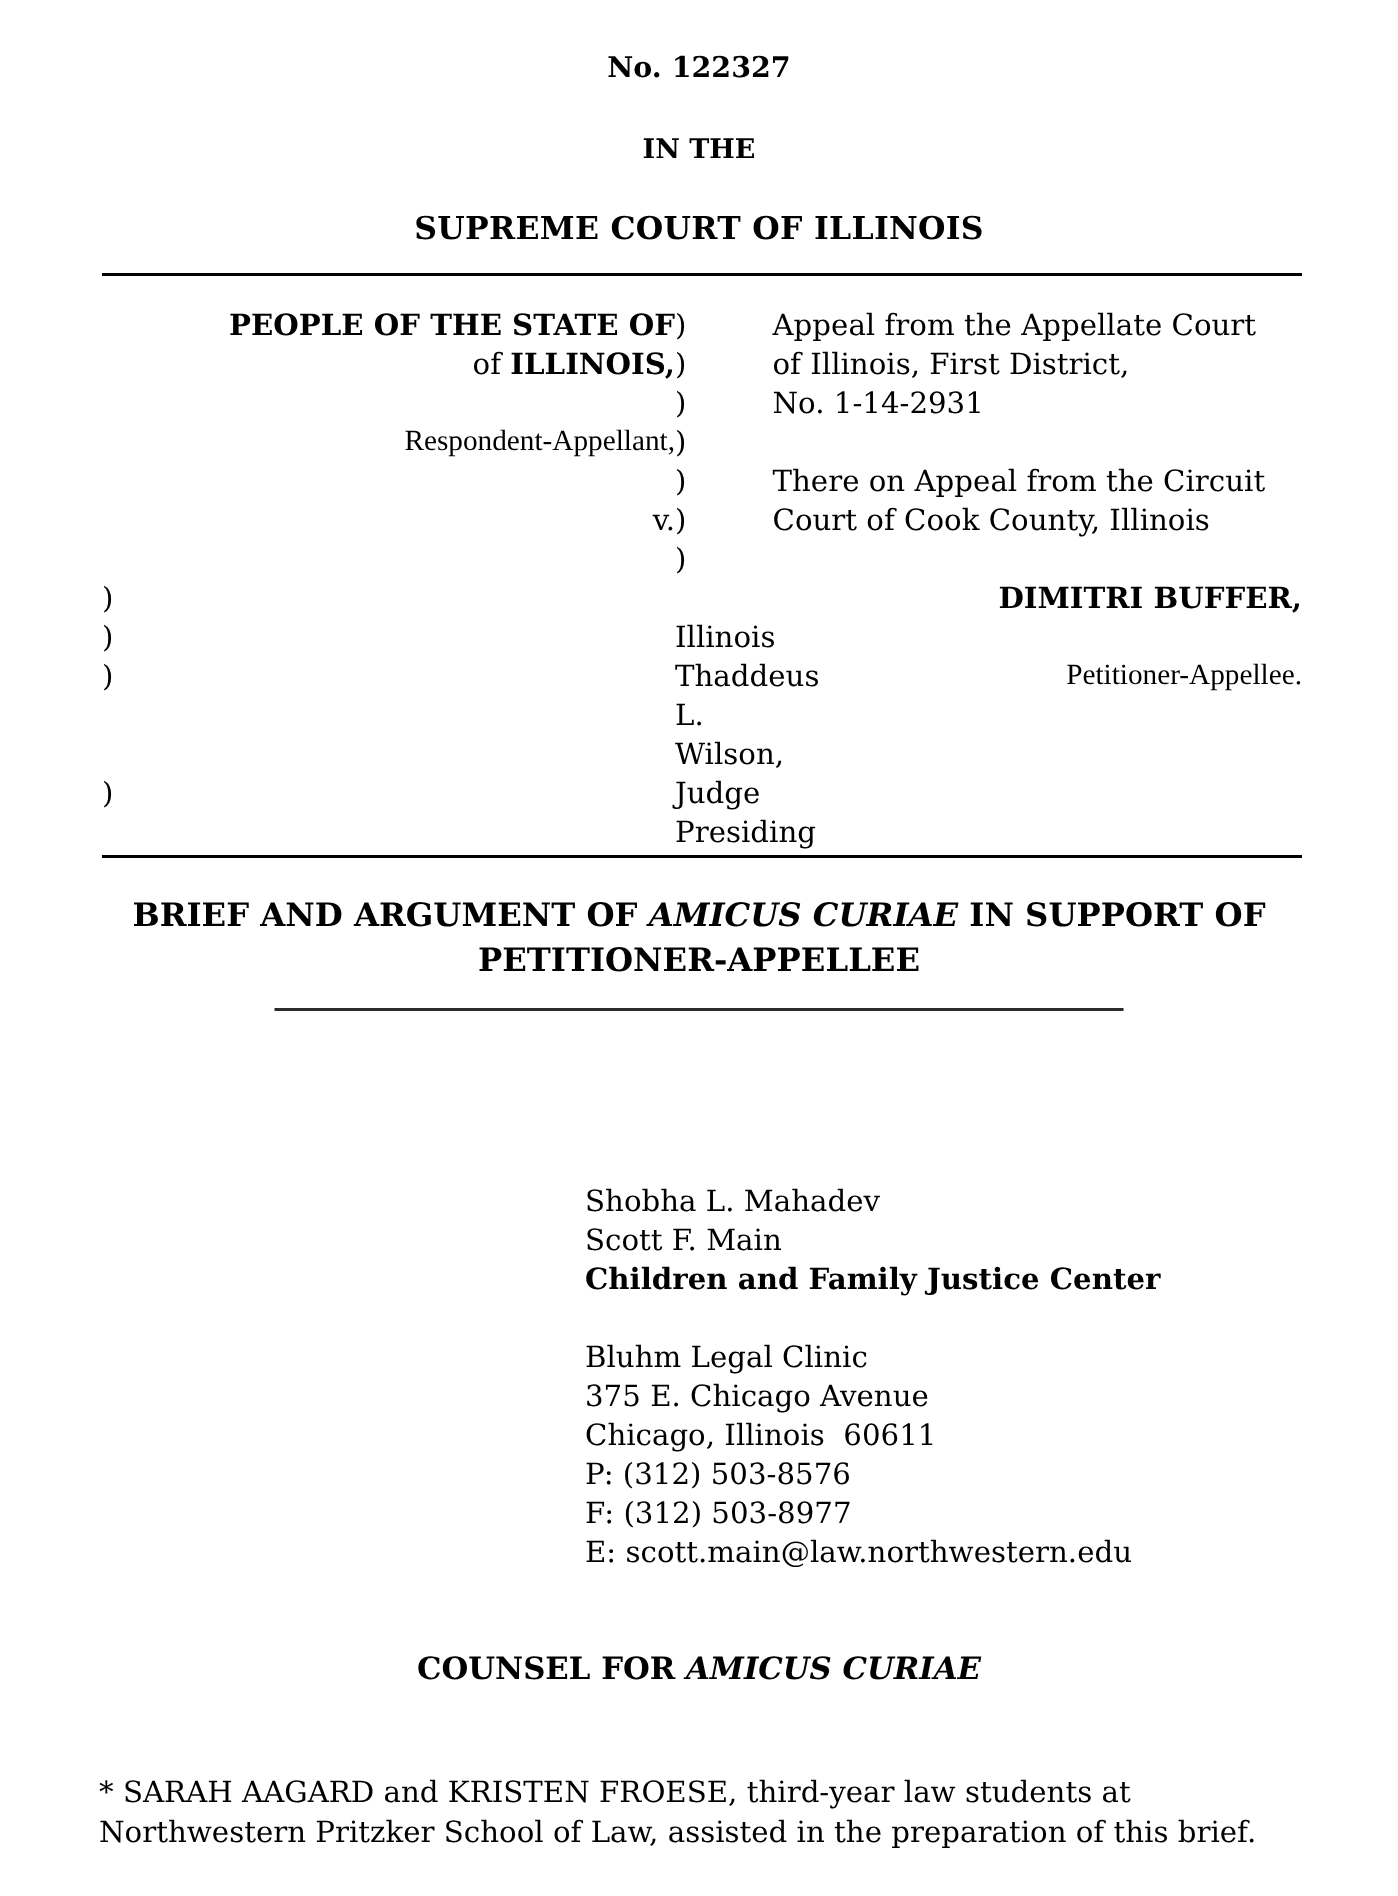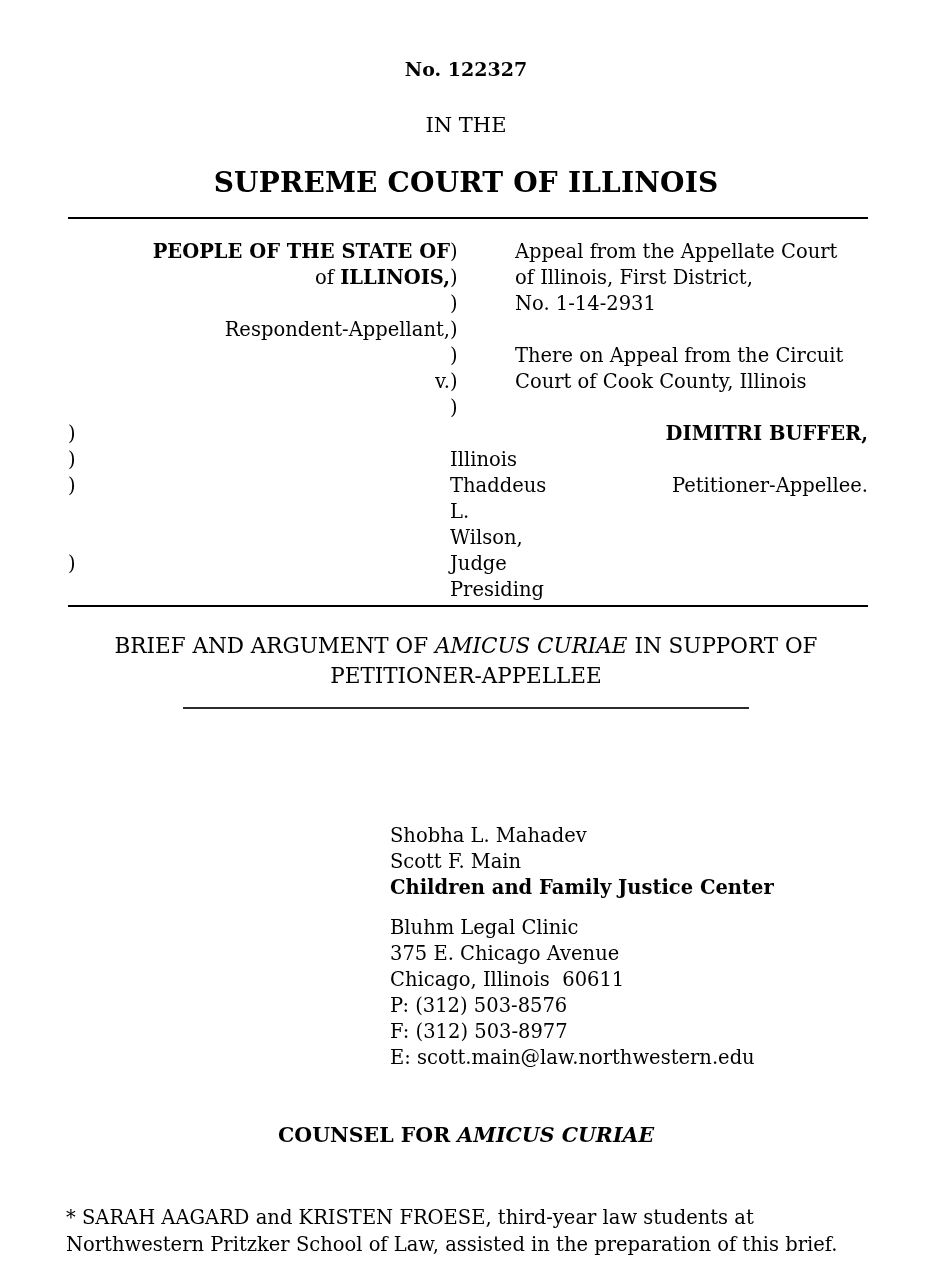--- a/index.html
+++ b/index.html
@@ -11,38 +11,38 @@
     position: relative;
     width: 932px;
     height: 1264px;
     margin: 0 auto;
     background: #ffffff;
     color: #000000;
     font-family: "DejaVu Serif", serif;
     box-sizing: border-box;
     overflow: hidden;
   }
-  .center { text-align: center; margin-top: 24px; }
+  .center { text-align: center; }
   .b { font-weight: bold; }
   .it { font-style: italic; }
 
   
   .case-no {
     padding-top: 34px;
     font-size: 19px;
     font-weight: bold;
   }
   .in-the {
     margin-top: 33px;
-    font-size: 21px;
-    font-weight: normal;
+    font-size: 18px;
+    font-weight: bold;
   }
   .court-name {
     margin-top: 29px;
-    font-size: 28px;
+    font-size: 21px;
     font-weight: bold;
     letter-spacing: 0.2px;
   }
 
   
   .caption {
     margin: 18px 64px 0 68px;
     border-top: 2.5px solid #000;
     border-bottom: 2.5px solid #000;
     padding-top: 20px;
@@ -52,47 +52,47 @@
     display: grid;
     grid-template-columns: 382px 65px auto;
   }
   .cap-grid > div {
     font-size: 19.5px;
     line-height: 26px;
     min-height: 26px;
     white-space: pre-wrap;
   }
   .cap-left  { padding-left: 5px; text-align: right; }
-  .ind   { padding-left: 67px; }
+  .ind   { padding-left: 67px; font-family: Liberation Serif, serif; }
   .ind-v { padding-left: 59px; }
 
   
   .doc-title {
     margin-top: 24px;
     font-size: 21.5px;
-    font-weight: normal;
+    font-weight: bold;
     line-height: 30px;
   }
   .title-line { white-space: pre-wrap; }
   .title-underline {
     width: 566px;
     margin: 16px auto 0 auto;
     border-bottom: 2.5px solid #2b2b2b;
     height: 0;
   }
 
   
   .counsel {
     margin-left: 390px;
     margin-top: 114px;
     font-size: 19.5px;
     line-height: 26px;
   }
   .counsel div { white-space: pre-wrap; min-height: 26px; }
-  .counsel .group2 { margin-top: 14px; }
+  .counsel .group2 { margin-top: 26px; }
 
   
   .counsel-for {
     margin-top: 50px;
     font-size: 20.5px;
     font-weight: bold;
     line-height: 28px;
     white-space: pre-wrap;
   }
 

